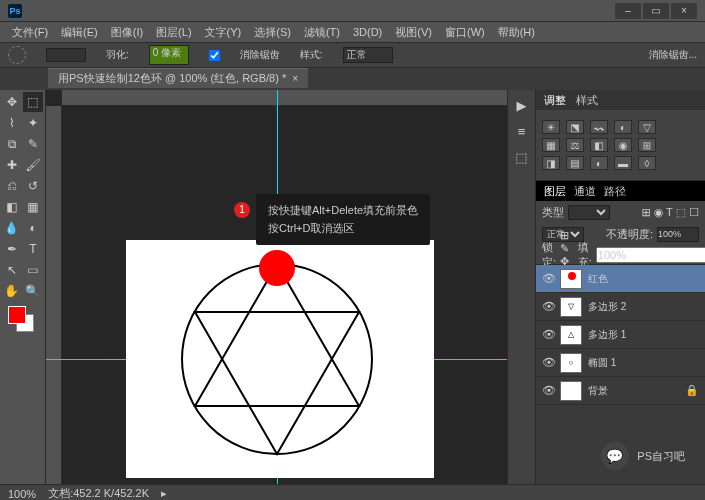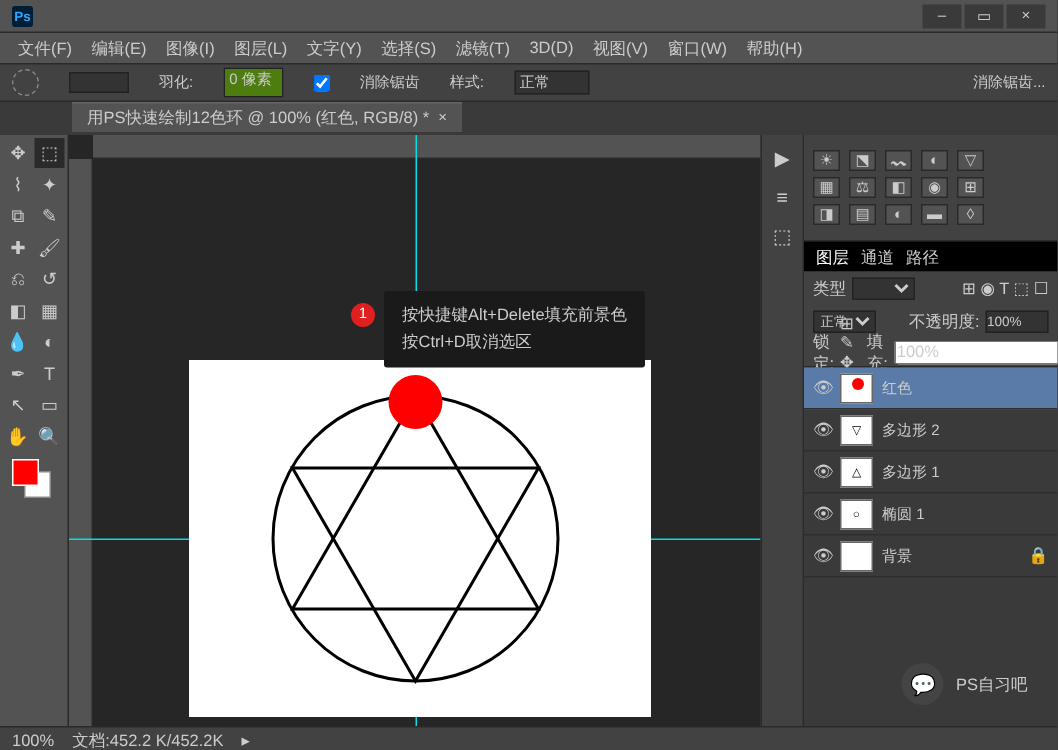--- a/index.html
+++ b/index.html
@@ -157,20 +157,24 @@
     </div>
   </div>
 
   <div class="iconcol">
     <div>▶</div>
     <div>≡</div>
     <div>⬚</div>
   </div>
 
   <div class="rpanels">
+    <div class="ptabs">
+      <span class="ptab active">调整</span>
+      <span class="ptab">样式</span>
+    </div>
     <div class="adj-panel">
       <div class="adj-row">
         <div class="adj-i">☀</div>
         <div class="adj-i">⬔</div>
         <div class="adj-i">〰</div>
         <div class="adj-i">◐</div>
         <div class="adj-i">▽</div>
       </div>
       <div class="adj-row">
         <div class="adj-i">▦</div>

